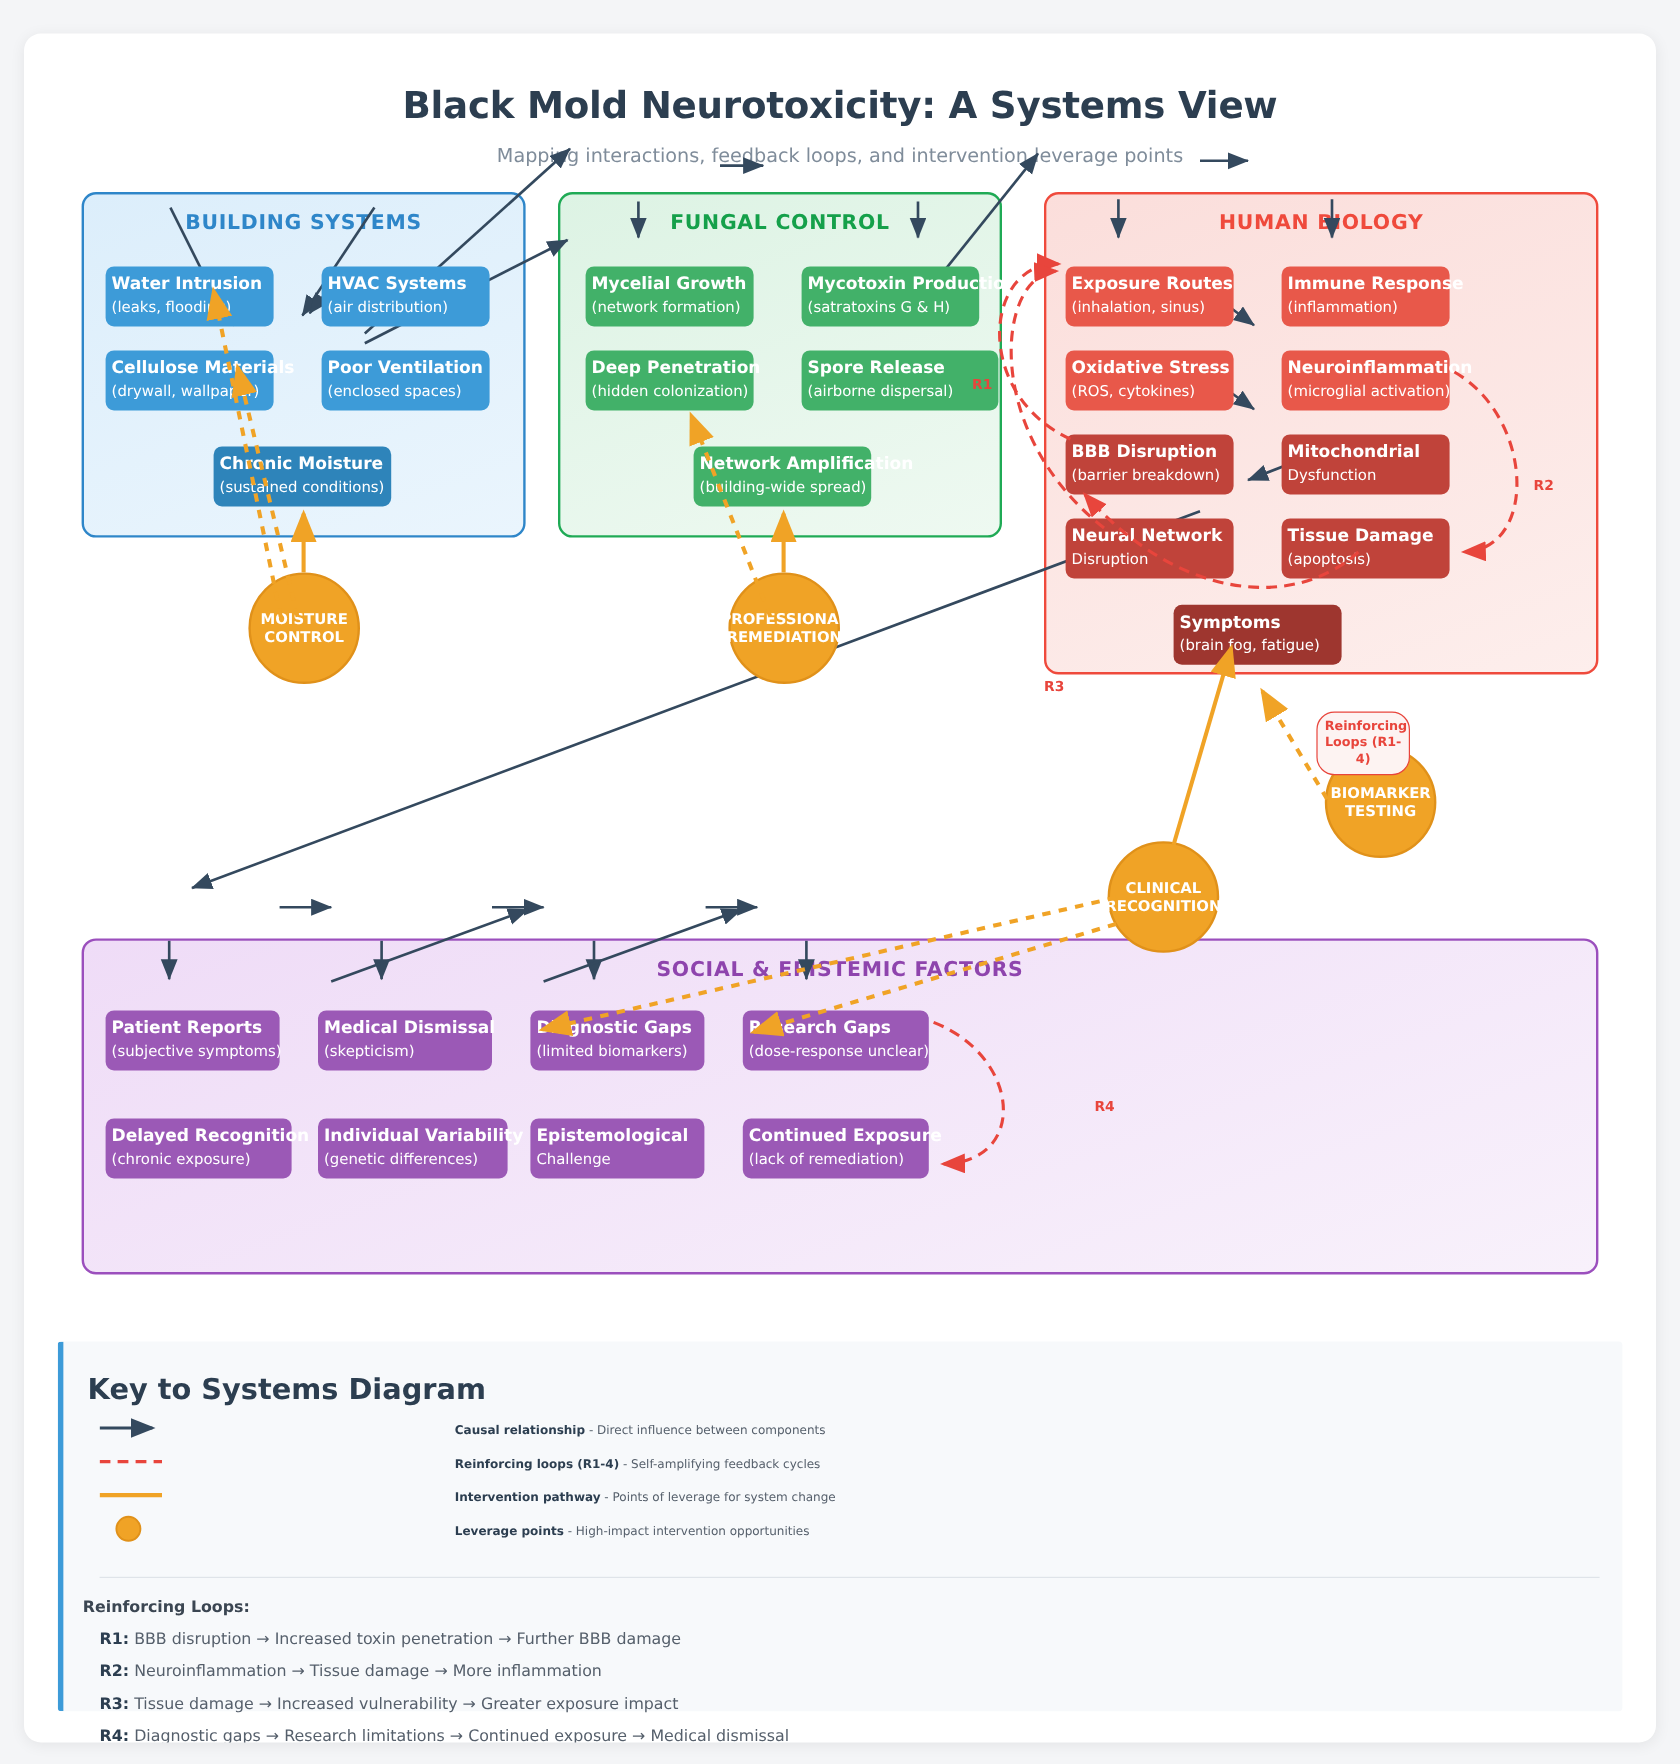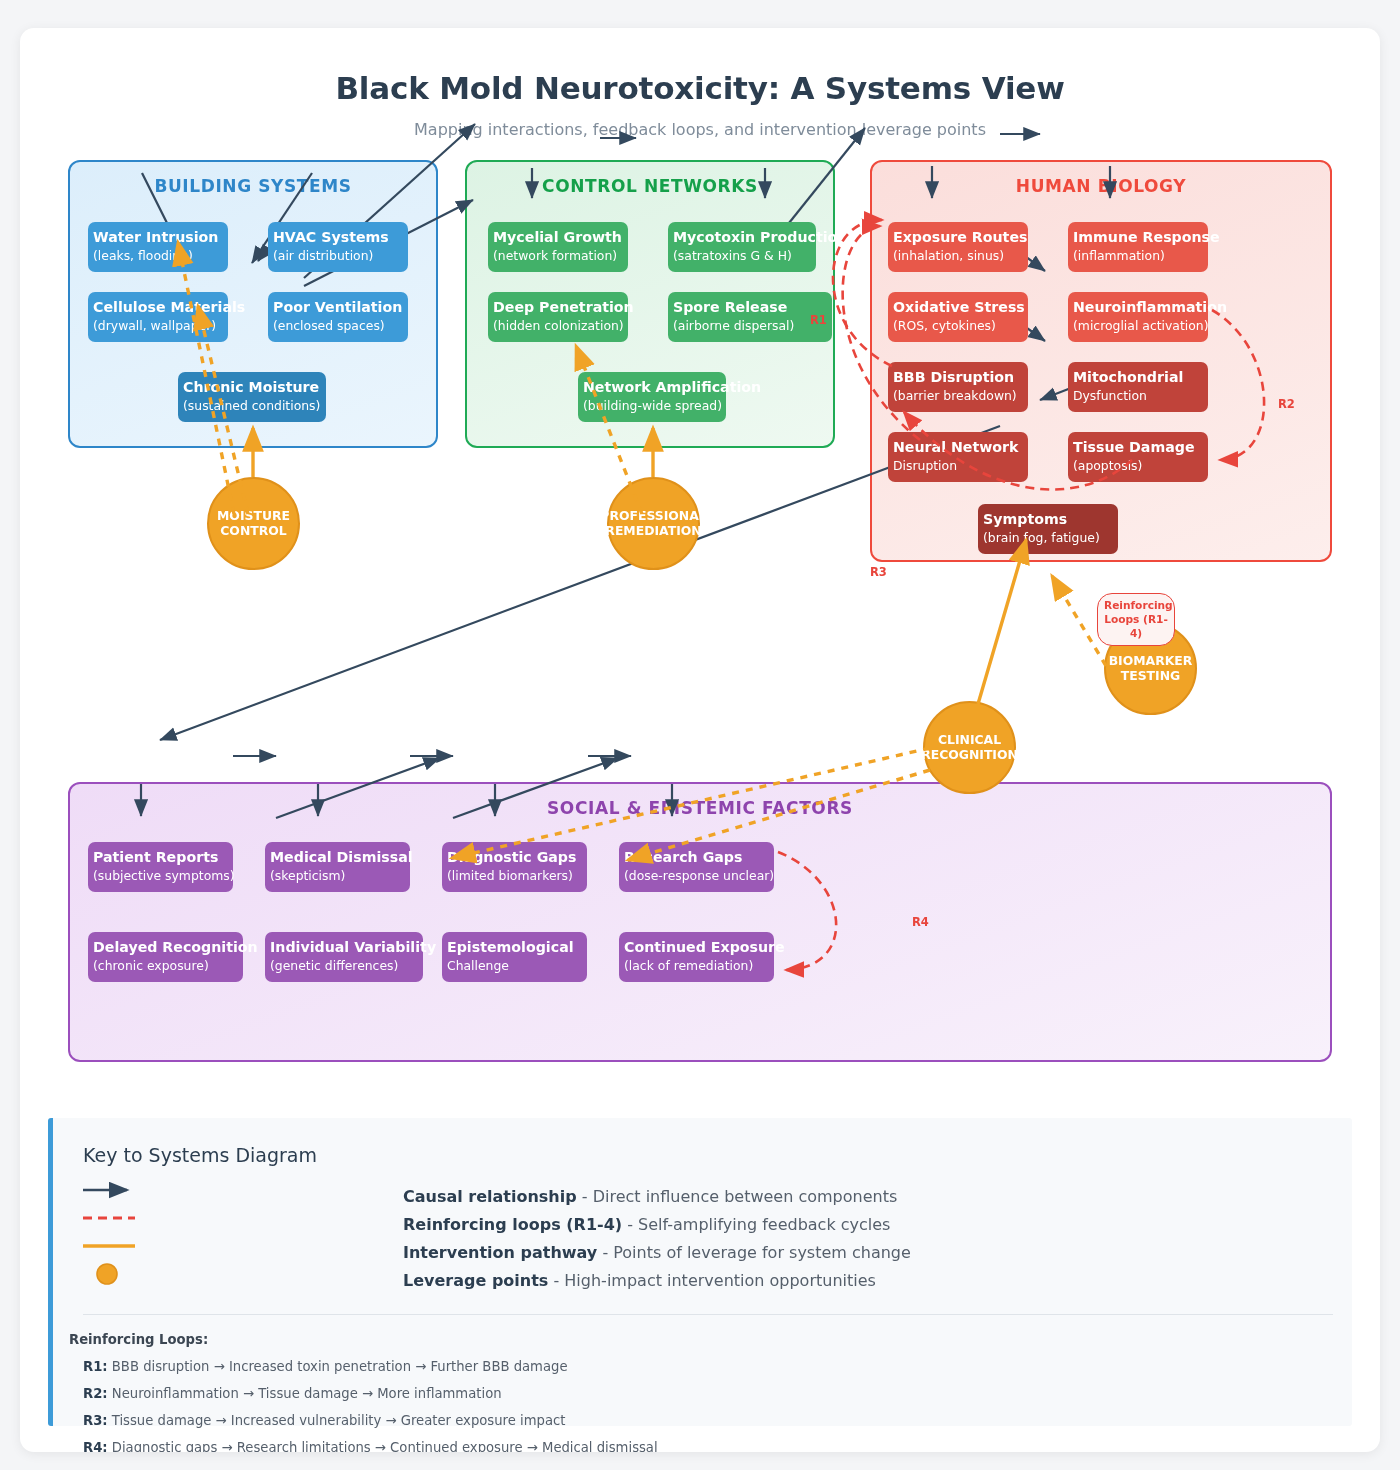--- a/index.html
+++ b/index.html
@@ -123,24 +123,24 @@
 
   
   #legend {
     position: absolute; left: 28px; top: 1090px;
     width: 1304px; height: 308px;
     background: #f7f9fb;
     border-left: 5px solid #3d9bd8;
     border-radius: 3px;
   }
   #legend-title {
-    position: absolute; left: 30px; top: 26px;
-    font-size: 19px; font-weight: normal; color: #2c3e50;
-  }
-  .lg-row { position: absolute; left: 350px; font-size: 16px; color: #555f6b; white-space: nowrap; }
+    position: absolute; left: 20px; top: 26px;
+    font-size: 24px; font-weight: bold; color: #2c3e50;
+  }
+  .lg-row { position: absolute; left: 326px; font-size: 10px; color: #555f6b; white-space: nowrap; }
   .lg-row b { color: #2c3e50; }
   #lg-icons { position: absolute; left: 30px; top: 62px; width: 130px; height: 120px; }
   #lg-divider {
     position: absolute; left: 30px; top: 196px; width: 1250px; height: 1px; background: #dfe4e9;
   }
   #loops-head { position: absolute; left: 16px; top: 214px; font-size: 13.2px; font-weight: bold; color: #3b4652; }
   .loop-row { position: absolute; left: 30px; font-size: 13.2px; color: #555f6b; white-space: nowrap; }
   .loop-row b { color: #2c3e50; }
 </style>
 </head>
@@ -204,21 +204,21 @@
       <path d="M 652,756 L 652,788"></path>
       <path d="M 256,790 L 420,730"></path>
       <path d="M 433,790 L 598,730"></path>
     </g>
   </svg>
 
   <div class="panel" id="panel-building">
     <div class="panel-title">BUILDING SYSTEMS</div>
   </div>
   <div class="panel" id="panel-fungal">
-    <div class="panel-title">CONTROL NETWORKS</div>
+    <div class="panel-title">FUNGAL CONTROL</div>
   </div>
   <div class="panel" id="panel-human">
     <div class="panel-title">HUMAN BIOLOGY</div>
   </div>
   <div class="panel" id="panel-social">
     <div class="panel-title">SOCIAL &amp; EPISTEMIC FACTORS</div>
   </div>
 
   <div class="node n-blue" style="left:68px;top:194px;width:140px;height:50px;">
     <div class="nl">Water Intrusion</div>

